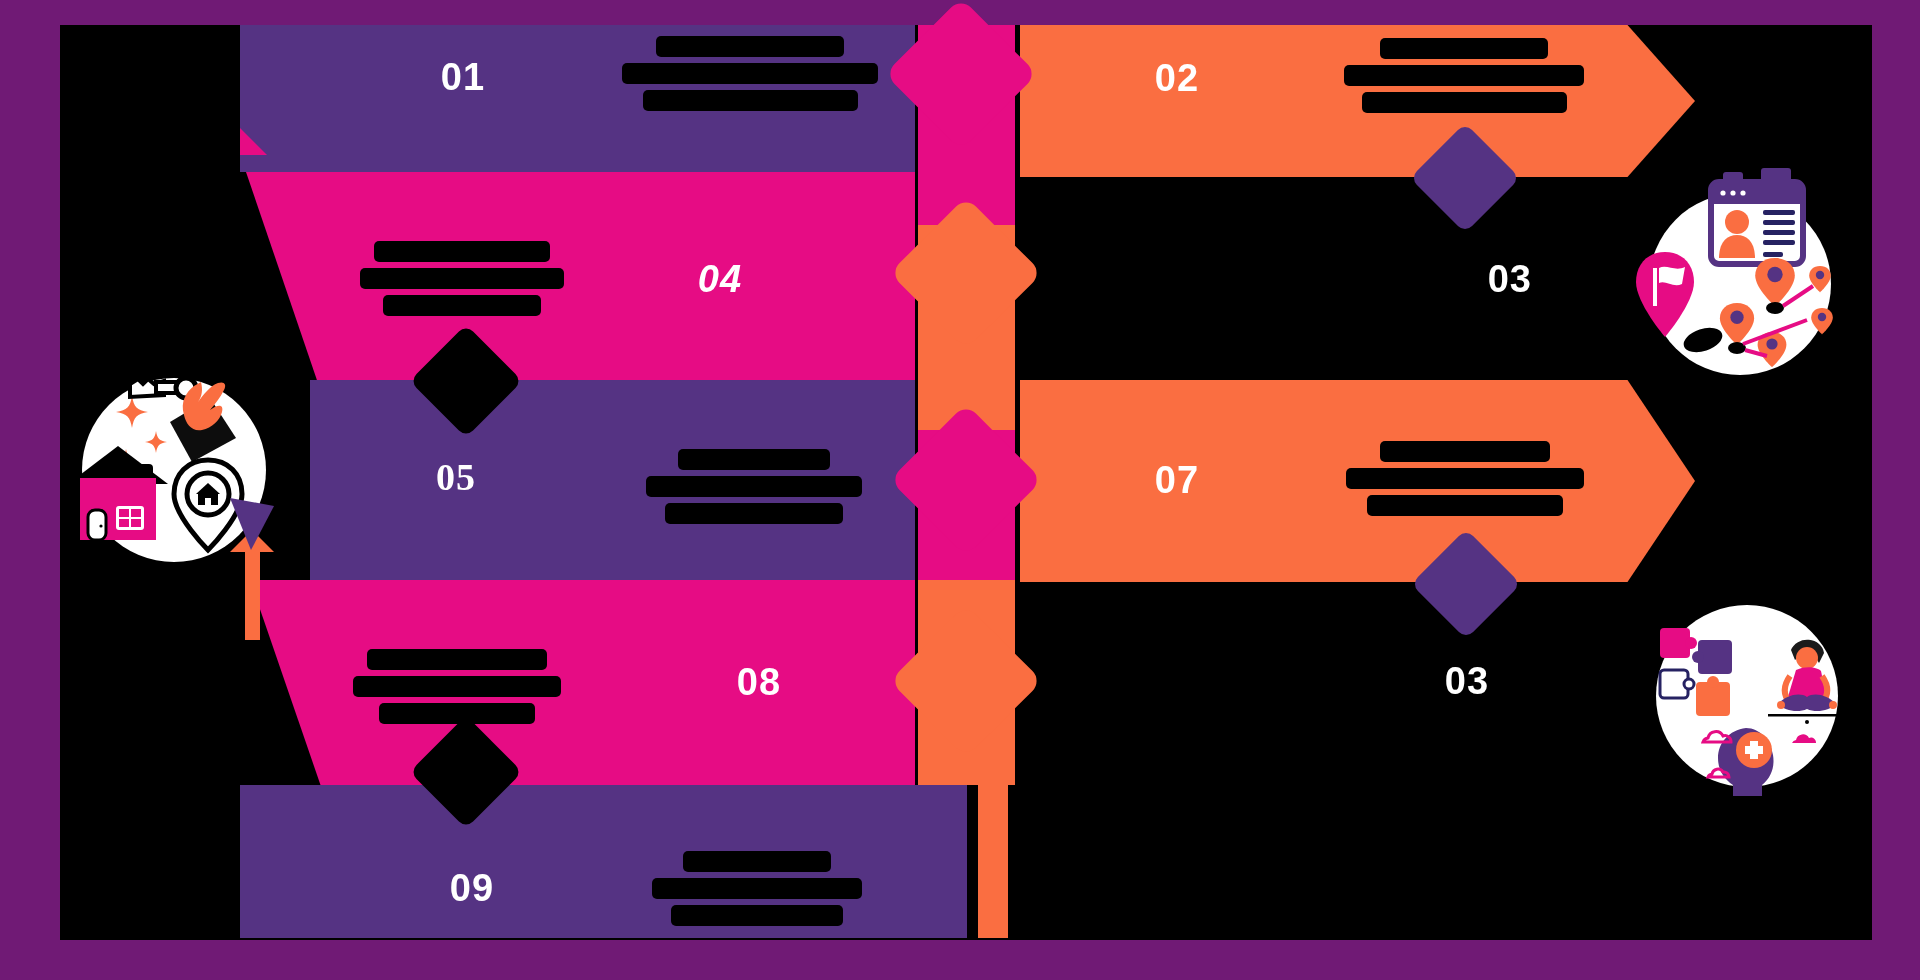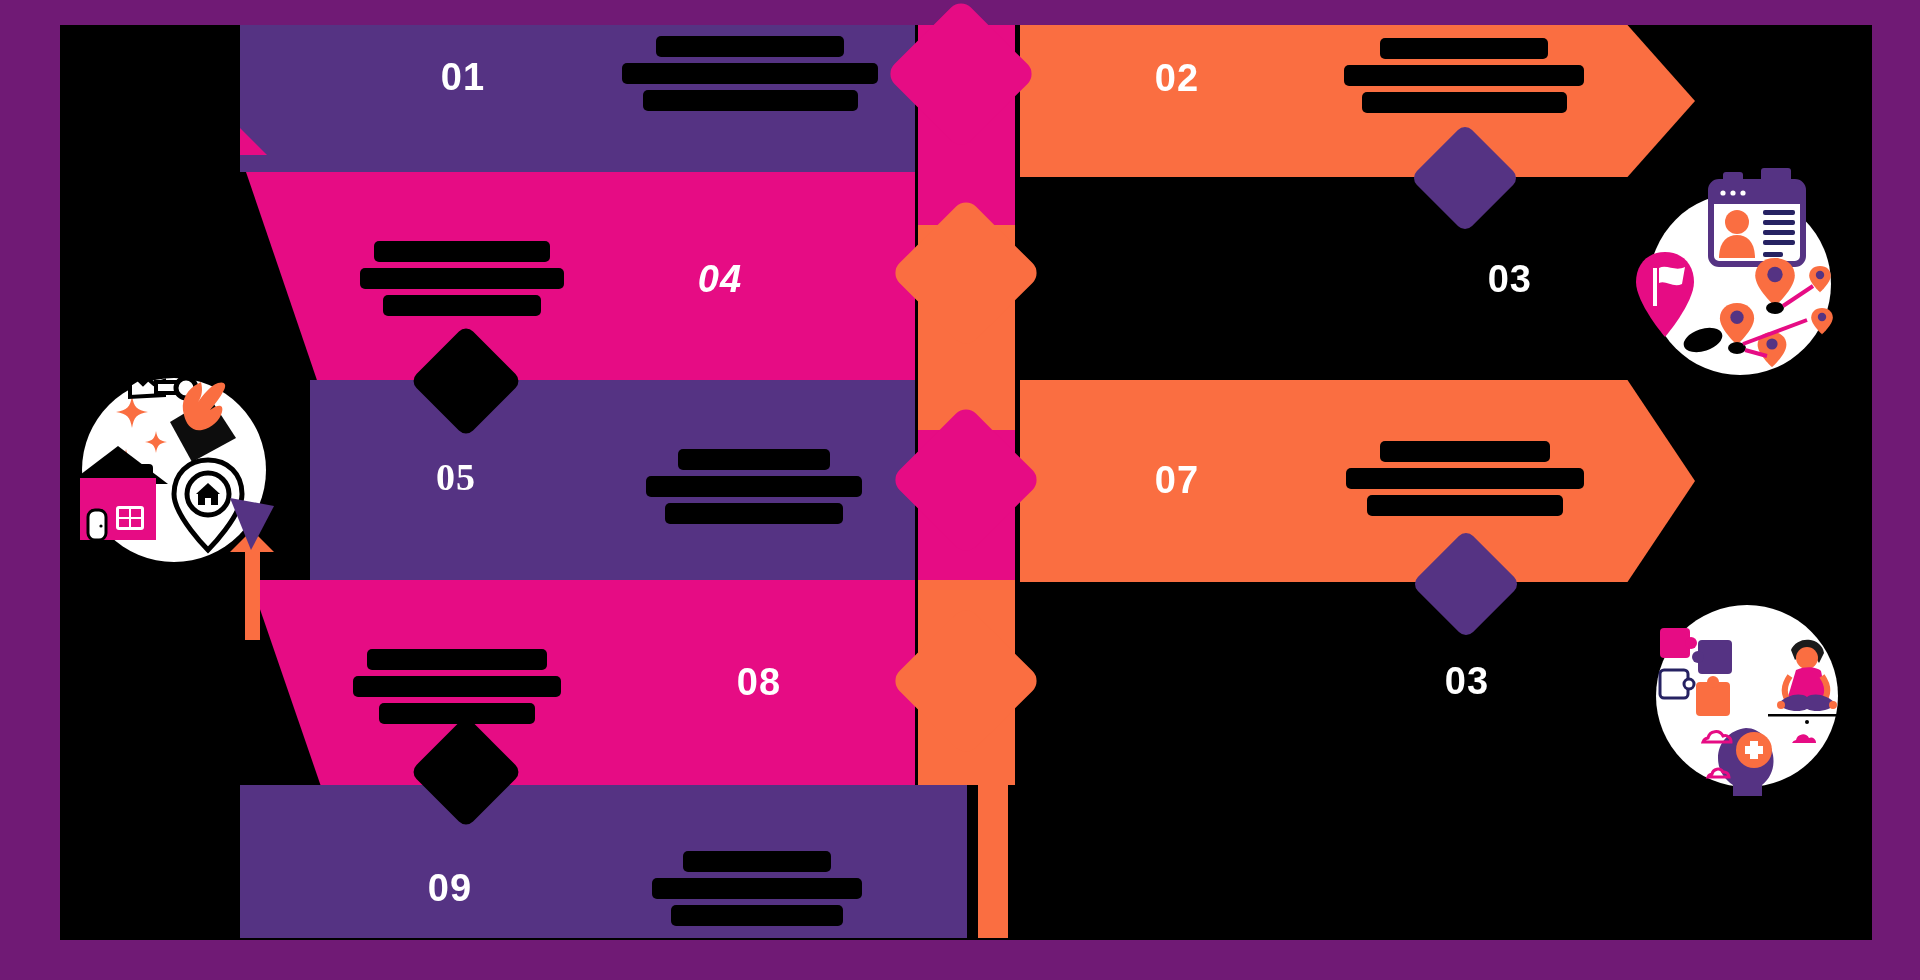--- a/index.html
+++ b/index.html
@@ -64,21 +64,21 @@
   <div class="abs orange" style="left:245px;top:552px;width:15px;height:88px;"></div>
 
   <div class="num" style="left:463px;top:77px;">01</div>
   <div class="num" style="left:1177px;top:78px;">02</div>
   <div class="num" style="left:1467px;top:279px;text-align:right;">03</div>
   <div class="num" style="left:720px;top:279px;font-style:italic;">04</div>
   <div class="num" style="left:456px;top:477px;font-family:Liberation Serif, serif;">05</div>
   <div class="num" style="left:1177px;top:480px;">07</div>
   <div class="num" style="left:1467px;top:681px;">03</div>
   <div class="num" style="left:759px;top:682px;">08</div>
-  <div class="num" style="left:450px;top:888px;text-align:center;">09</div>
+  <div class="num" style="left:472px;top:888px;text-align:center;">09</div>
 
   <div class="caption" style="left:622px;top:36px;width:256px;">
       <div class="rbar" style="width: 188px;"></div>
       <div class="rbar" style="width: 256px;"></div>
       <div class="rbar" style="width: 215px;"></div>
     </div>
   <div class="caption" style="left:1344px;top:38px;width:240px;">
       <div class="rbar" style="width: 168px;"></div>
       <div class="rbar" style="width: 240px;"></div>
       <div class="rbar" style="width: 205px;"></div>

